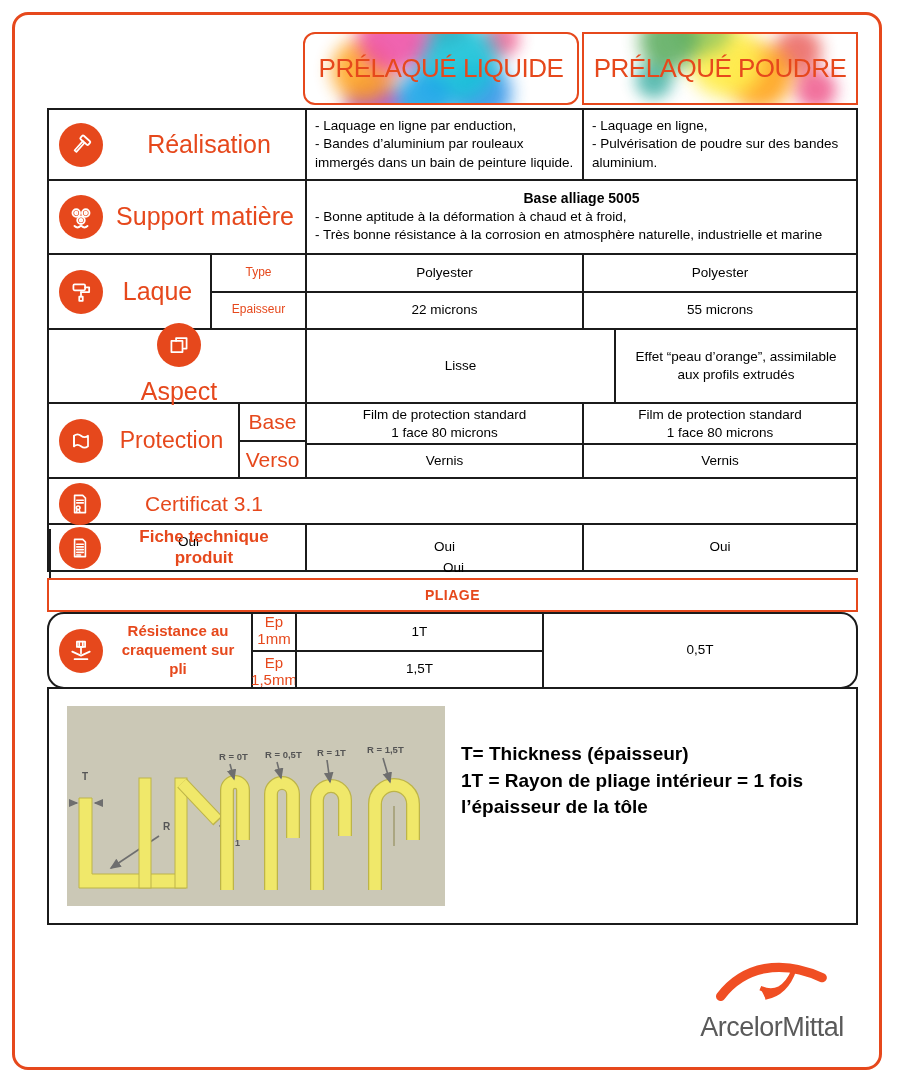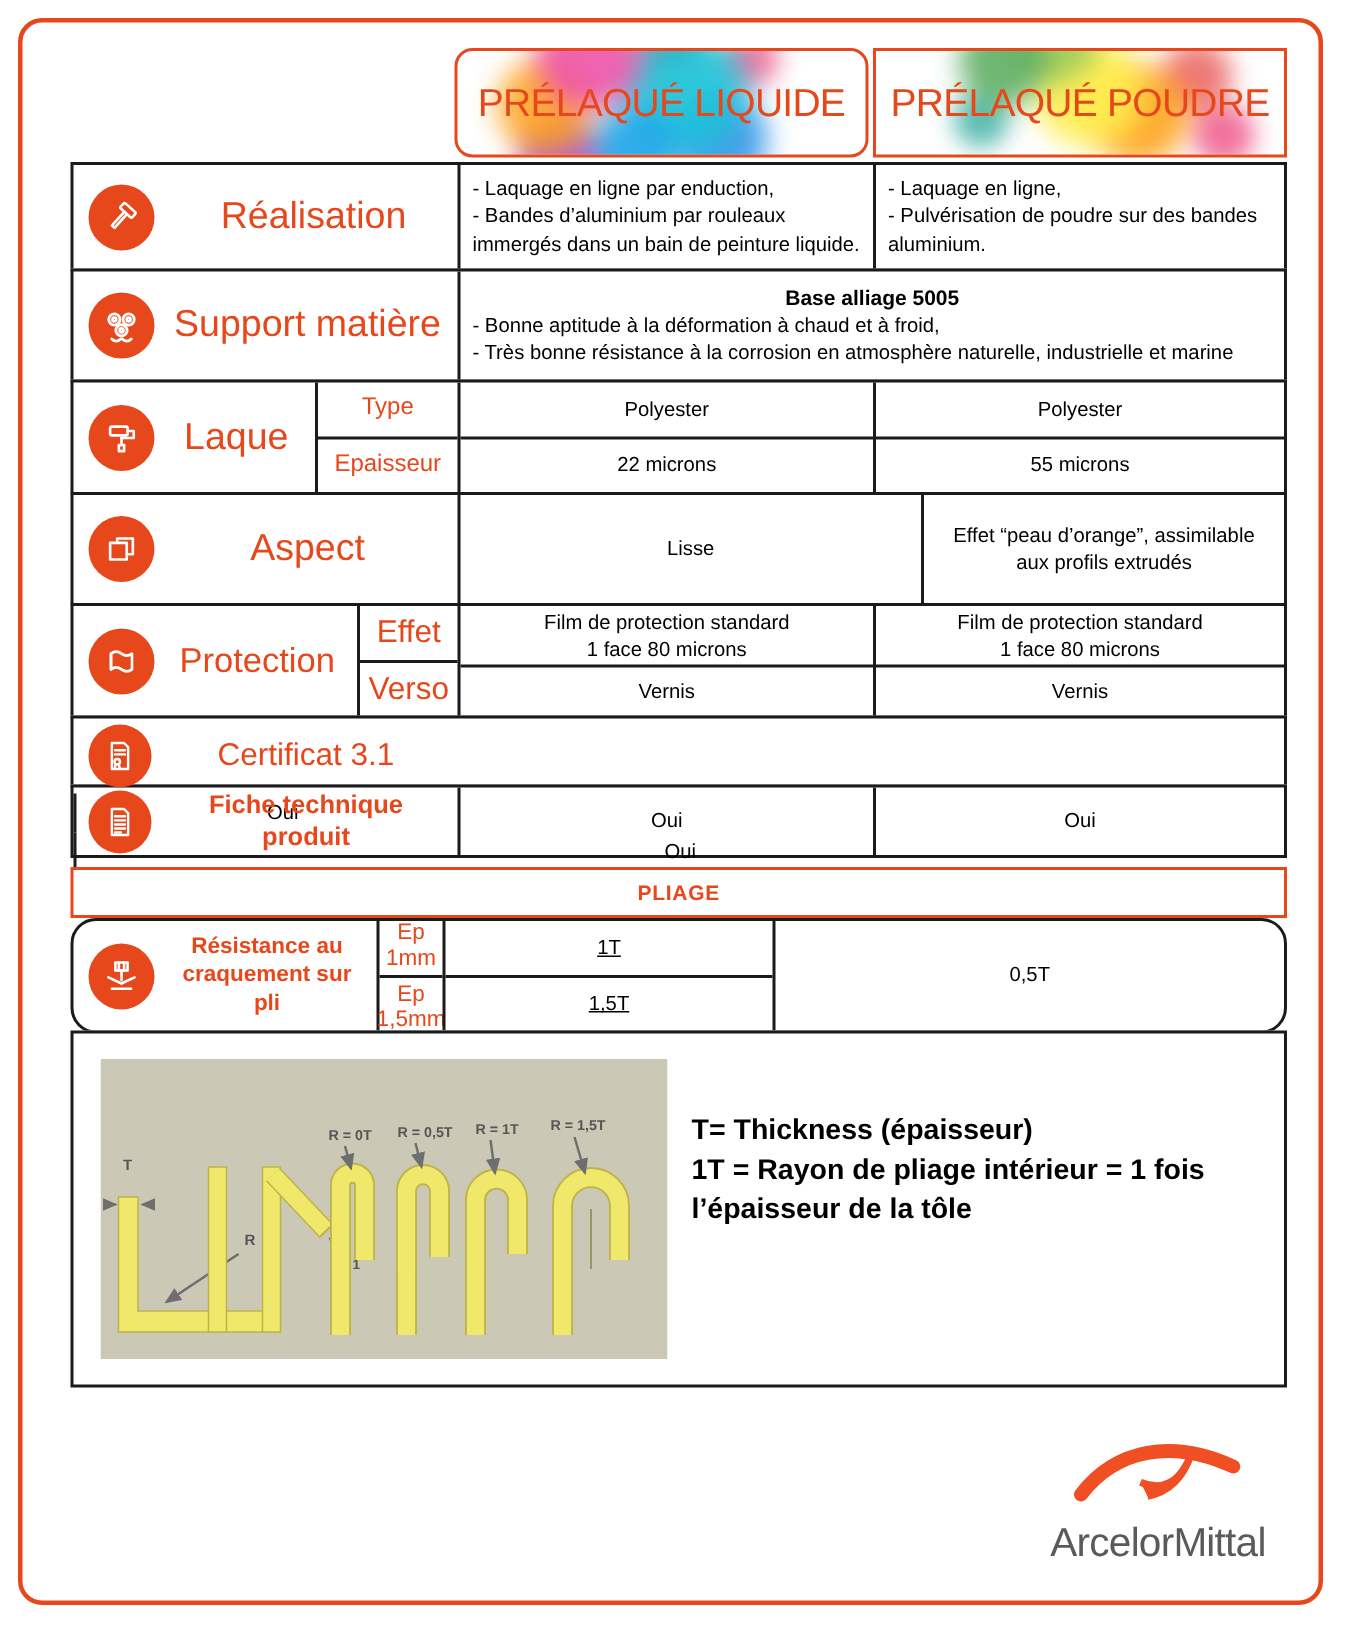--- a/index.html
+++ b/index.html
@@ -48,21 +48,21 @@
   .lbl-xl{font-size:25px;}
   .lbl-lg{font-size:23px;}
   .lbl-md{font-size:21px;}
   .lbl-sm{font-size:17px;font-weight:700;line-height:1.2;}
   .lbl-xs{font-size:15px;font-weight:700;line-height:1.25;}
   .vsplit{display:flex;flex-direction:column;padding:0;align-items:stretch;}
   .vcell{flex:1;display:flex;align-items:center;justify-content:center;text-align:center;
     font-size:13.5px;line-height:1.3;padding:2px 6px;box-sizing:border-box;}
   .vcell + .vcell{border-top:2px solid #1B1B1B;}
   .sub-lbl{color:#E6481C;}
-  .sub-18{font-size:16px;}
+  .sub-18{font-size:12px;}
   .sub-21{font-size:21px;}
   .sub-15{font-size:15px;line-height:1.15;}
   .icon-circle{width:44px;height:44px;border-radius:50%;background:#E6481C;
     display:flex;align-items:center;justify-content:center;flex:0 0 auto;}
   .icon-circle svg{stroke:#fff;fill:none;stroke-width:1.5;stroke-linecap:round;stroke-linejoin:round;}
   .bold{font-weight:700;}
 
   
   .pliage{position:absolute;left:47px;top:578px;width:811px;height:34px;box-sizing:border-box;
     border:2px solid #E6481C;display:flex;align-items:center;justify-content:center;
@@ -154,21 +154,21 @@
       <div class="vcell">Polyester</div>
       <div class="vcell">22 microns</div>
     </div>
     <div class="cell vsplit" style="flex:1;">
       <div class="vcell">Polyester</div>
       <div class="vcell">55 microns</div>
     </div>
   </div>
 
   <div class="row" style="height:76px;">
-    <div class="cell lbl-cell" style="width:256px;">
+    <div class="cell lbl-cell" style="width:256px;flex-direction:column;">
       <span class="icon-circle">
         <svg width="28" height="28" viewBox="0 0 24 24">
             <path d="M9.5 8.5 V6 h9 v9 h-2.5"></path>
             <rect x="5.5" y="8.5" width="9.5" height="9.5"></rect>
           </svg>
       </span>
       <span class="lbl lbl-xl">Aspect</span>
     </div>
     <div class="cell" style="width:309px;">Lisse</div>
     <div class="cell" style="flex:1;">Effet “peau d’orange”, assimilable aux profils extrudés</div>
@@ -178,21 +178,21 @@
     <div class="cell lbl-cell" style="width:189px;">
       <span class="icon-circle">
         <svg width="28" height="28" viewBox="0 0 24 24">
             <path d="M6 7.5 c2 -1.6 4 -1.6 6 0 c2 1.6 4 1.6 6 0 V16.5 c-2 1.6 -4 1.6 -6 0 c-2 -1.6 -4 -1.6 -6 0 Z"></path>
             <path d="M6 7.5 V16.5"></path>
           </svg>
       </span>
       <span class="lbl lbl-lg">Protection</span>
     </div>
     <div class="cell vsplit" style="width:67px;">
-      <div class="vcell sub-lbl sub-21">Effet</div>
+      <div class="vcell sub-lbl sub-21">Base</div>
       <div class="vcell sub-lbl sub-21">Verso</div>
     </div>
     <div class="cell vsplit" style="width:277px;">
       <div class="vcell pre">Film de protection standard
 1 face 80 microns</div>
       <div class="vcell">Vernis</div>
     </div>
     <div class="cell vsplit" style="flex:1;">
       <div class="vcell pre">Film de protection standard
 1 face 80 microns</div>
@@ -246,21 +246,21 @@
           </svg>
       </span>
       <span class="lbl lbl-xs">Résistance au craquement sur pli</span>
     </div>
     <div class="cell vsplit" style="width:44px;">
       <div class="vcell sub-lbl sub-15 pre">Ep
 1mm</div>
       <div class="vcell sub-lbl sub-15 pre">Ep
 1,5mm</div>
     </div>
-    <div class="cell vsplit" style="width:220px;text-decoration:underline;">
+    <div class="cell vsplit" style="width:247px;">
       <div class="vcell">1T</div>
       <div class="vcell">1,5T</div>
     </div>
     <div class="cell" style="flex:1;">0,5T</div>
   </div>
 </div>
 
 <div class="bottom-box">
   <div class="diagram">
     <svg width="378" height="200" viewBox="0 0 378 200">

